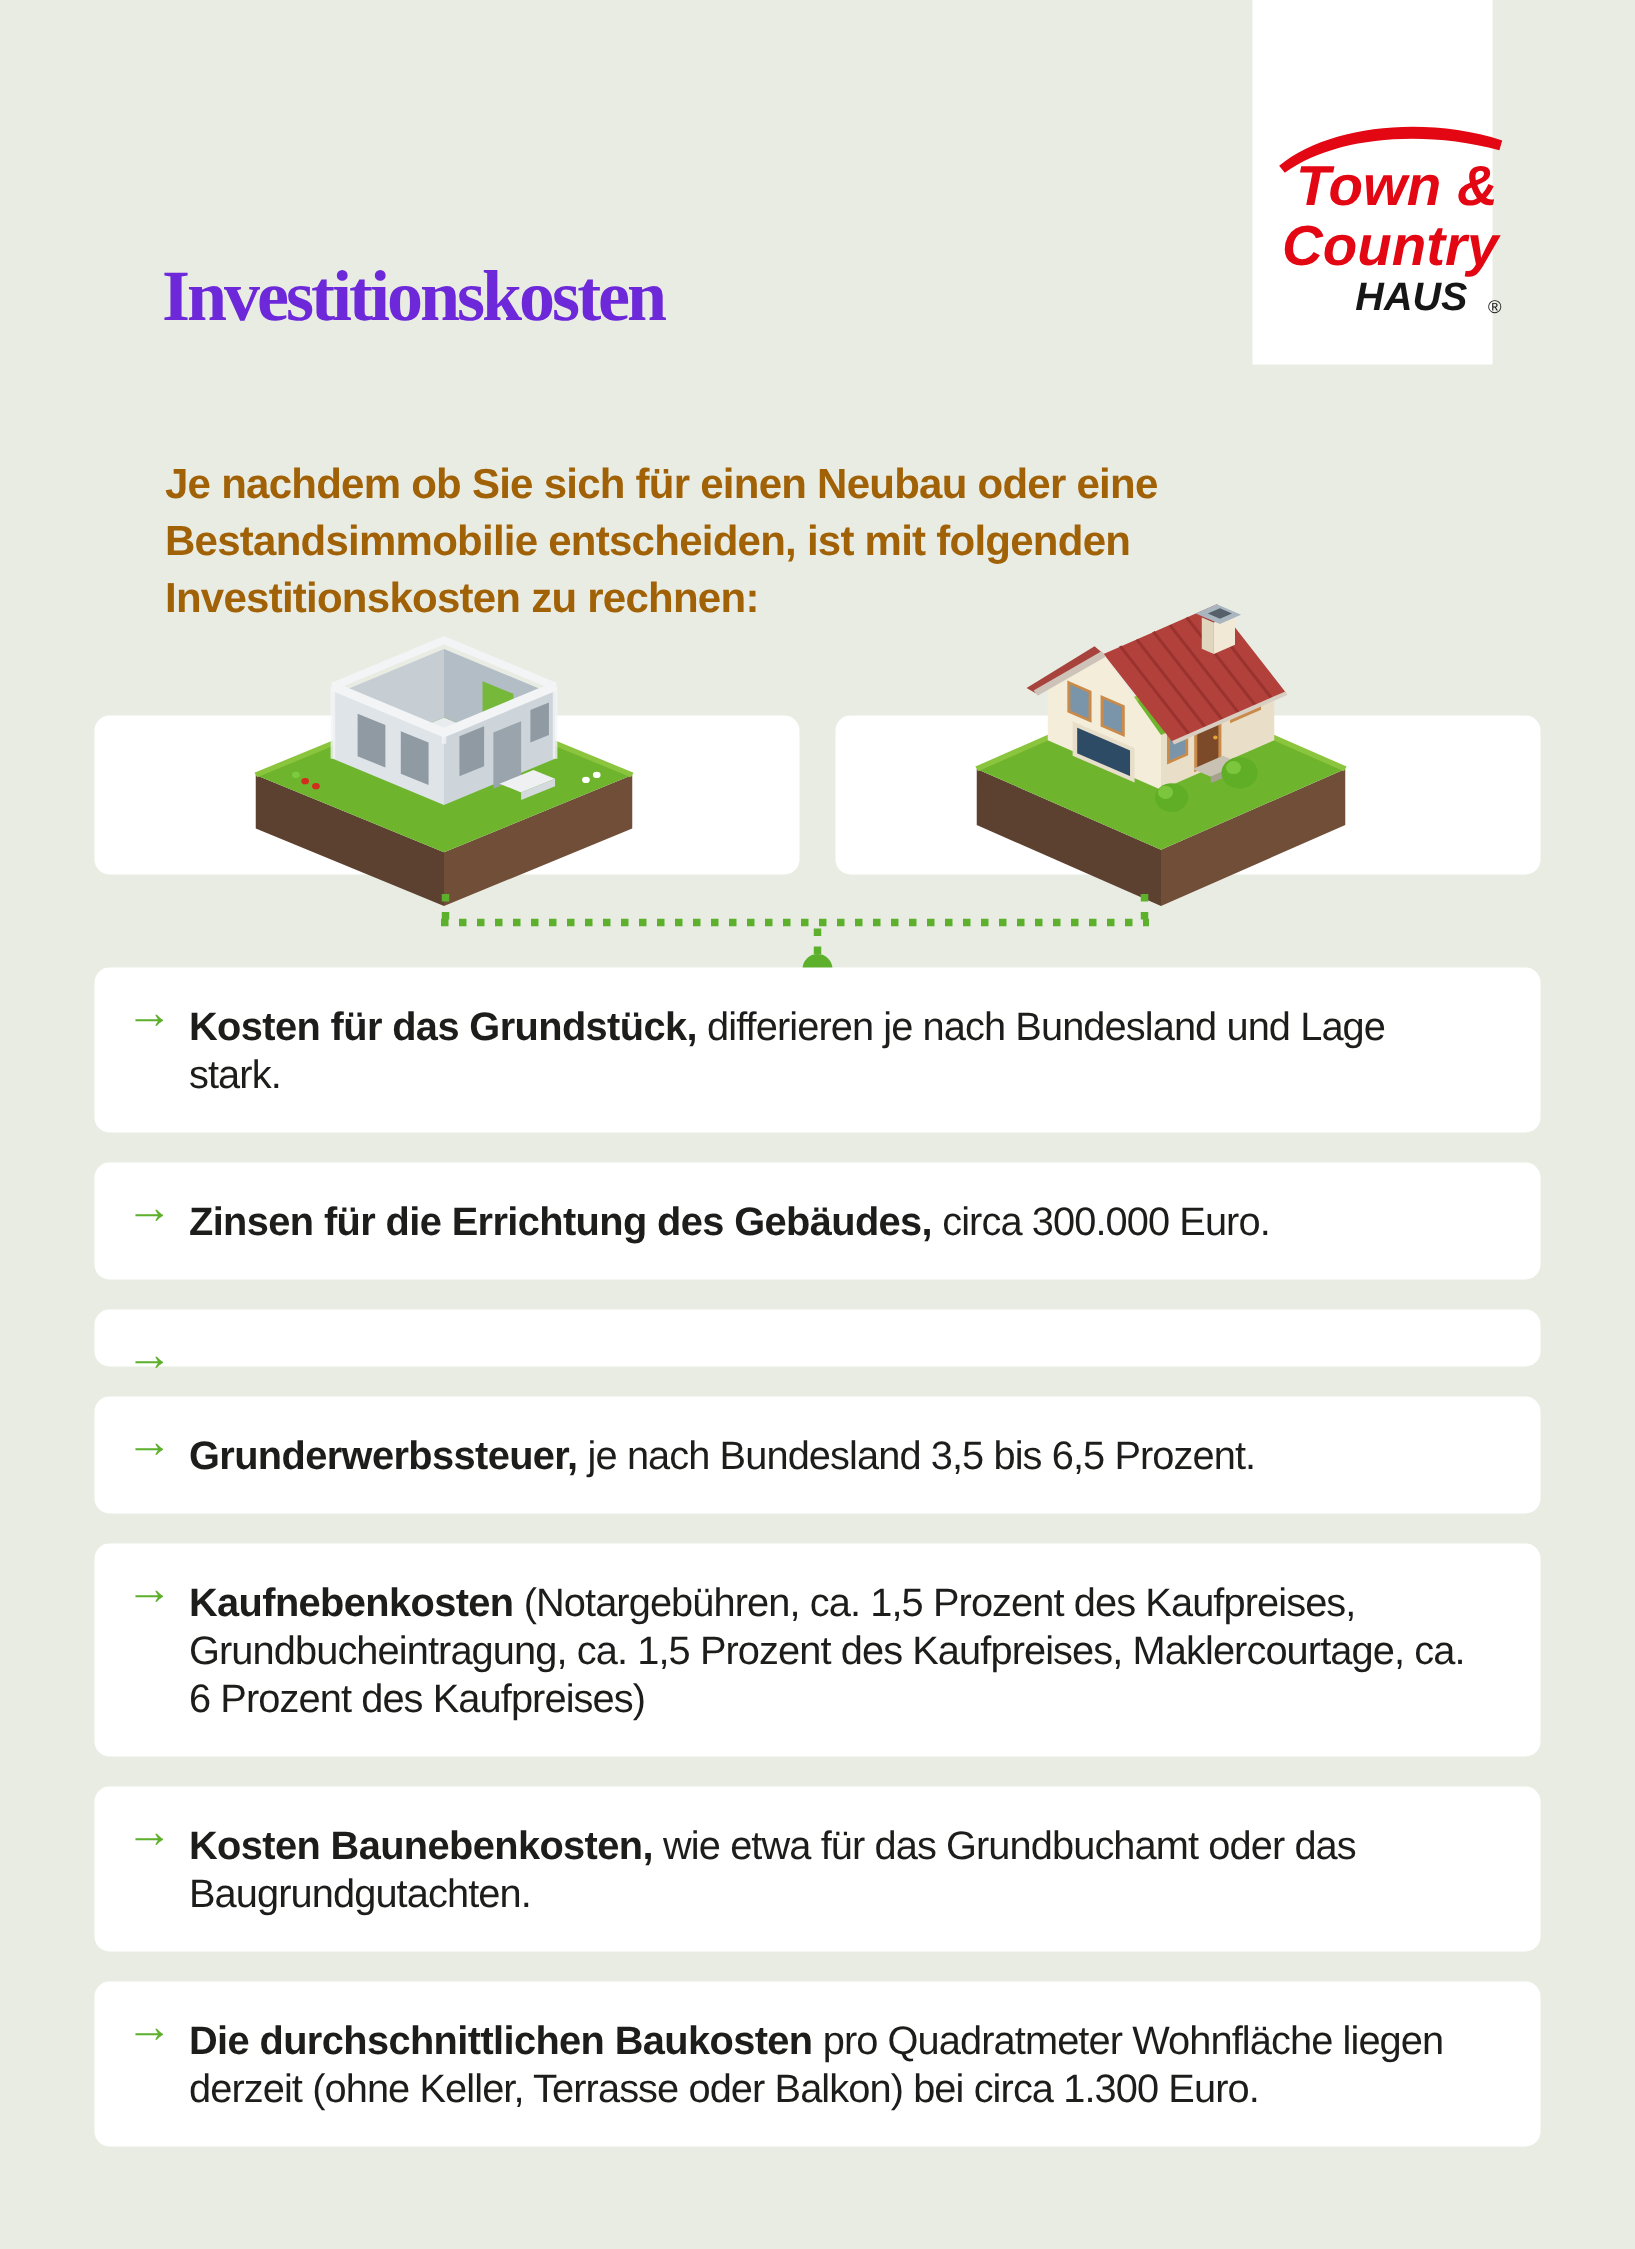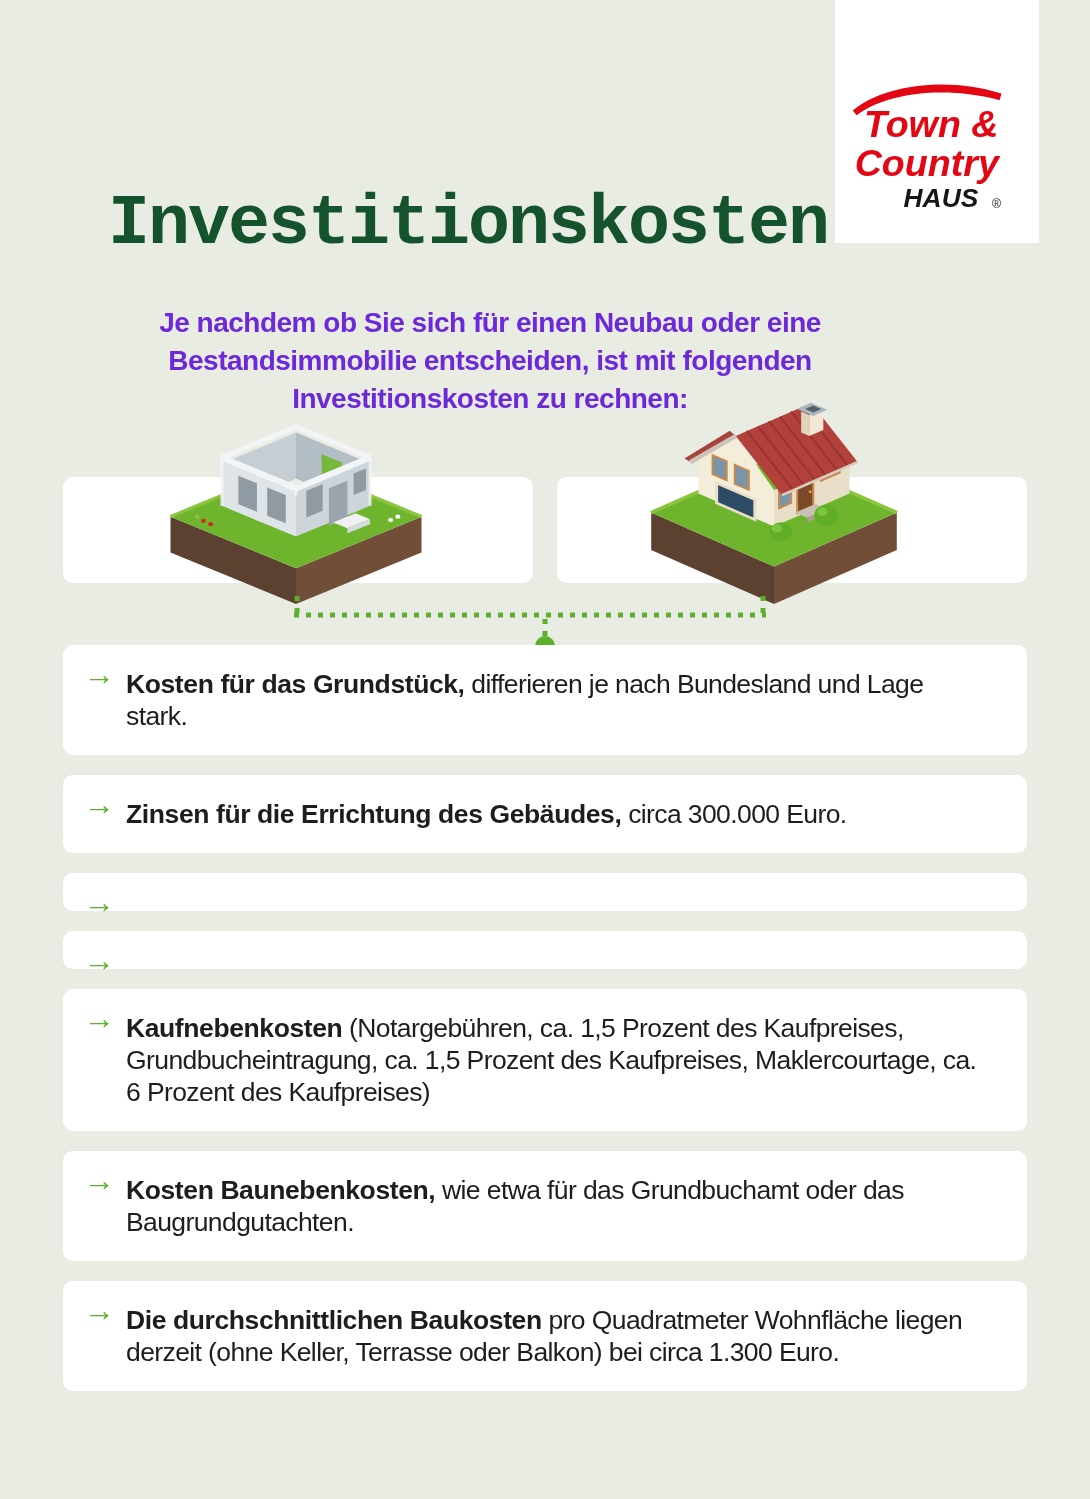--- a/index.html
+++ b/index.html
@@ -5,36 +5,35 @@
   html,body{margin:0;padding:0;}
   body{
     font-family:"Liberation Sans", sans-serif;
     width:1090px;height:1499px;position:relative;overflow:hidden;
     background:#e9ece3;color:#1d1d1b;
   }
   .stage{position:absolute;inset:0;}
 
   
   .logo-box{
-    position:absolute;left:835px;top:0;width:204px;height:243px;
+    position:absolute;left:835px;top:0;width:160px;height:243px;
     background:#ffffff;
   }
   .logo-box svg{position:absolute;left:14px;top:76px;}
 
   
   .page-title{
     position:absolute;left:108px;top:138px;
-    font-family:Liberation Mono, monospace;font-weight:700;
-    font-size:70px;letter-spacing:-2px;color:#14532d;white-space:nowrap;
+    font-family:Liberation Serif, serif;font-weight:700;
+    font-size:48px;letter-spacing:-2px;color:#6d28d9;white-space:nowrap;
   }
   .intro{
     position:absolute;left:110px;top:276px;width:760px;
     font-size:28px;font-weight:700;line-height:38px;letter-spacing:-0.5px;
-    color:#6d28d9;
-    text-align:center;
+    color:#a16207;
   }
 
   
   .illu-card{
     position:absolute;top:477px;width:470px;height:106px;
     background:#ffffff;border-radius:10px;
   }
   .illu-card.left{left:63px;}
   .illu-card.right{left:557px;}
   .house-svg{position:absolute;}
@@ -200,20 +199,24 @@
         <span>circa 300.000 Euro.</span>
       </p>
     </div>
 
     <div class="card">
       <span class="arrow">→</span>
     </div>
 
     <div class="card">
       <span class="arrow">→</span>
+      <p class="item-text">
+        <strong>Grunderwerbssteuer,</strong>
+        <span>je nach Bundesland 3,5 bis 6,5 Prozent.</span>
+      </p>
     </div>
 
     <div class="card">
       <span class="arrow">→</span>
       <p class="item-text">
         <strong>Kaufnebenkosten</strong>
         <span>(Notargebühren, ca. 1,5 Prozent des Kaufpreises, Grundbucheintragung, ca. 1,5 Prozent des Kaufpreises, Maklercourtage, ca. 6 Prozent des Kaufpreises)</span>
       </p>
     </div>
 

